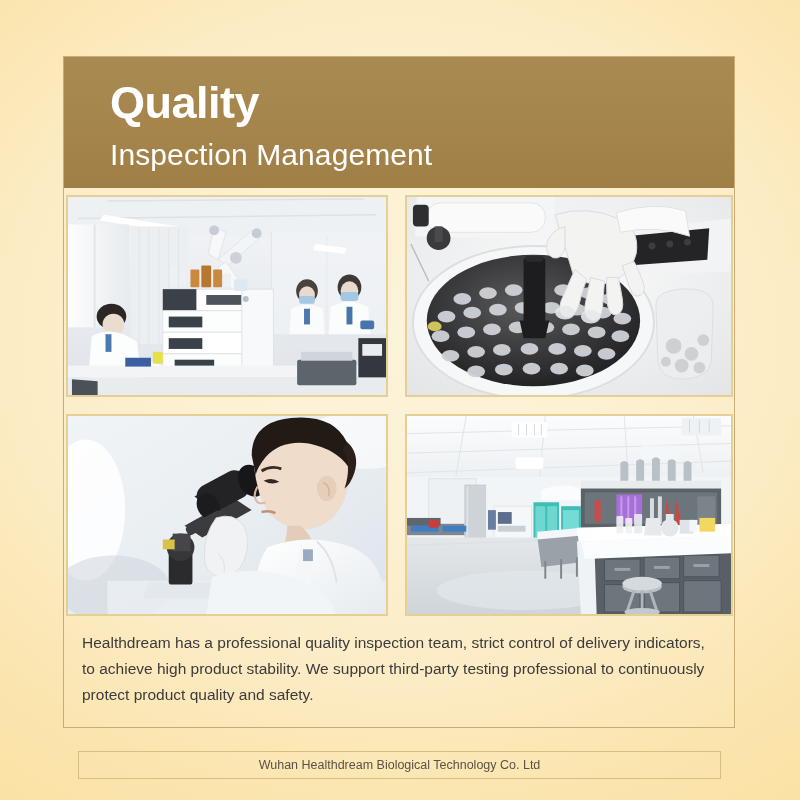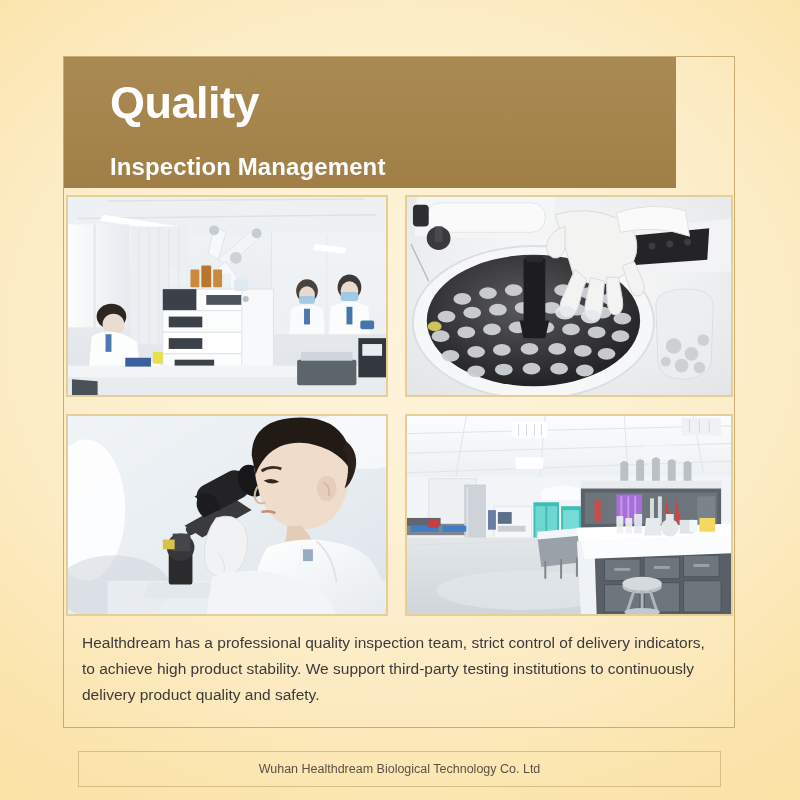--- a/index.html
+++ b/index.html
@@ -32,21 +32,21 @@
     height: 672px;
     border: 1px solid #c9ab74;
     background: rgba(255,255,255,0.04);
   }
 
   
   .header {
     position: absolute;
     left: 64px;
     top: 57px;
-    width: 612px;
+    width: 670px;
     height: 131px;
     background: linear-gradient(180deg,#a98a52 0%, #a5854c 55%, #9f7f46 100%);
     overflow: hidden;
   }
 
   .header-titles {
     position: absolute;
     left: 46px;
     top: 22px;
   }
@@ -54,25 +54,25 @@
   .title-main {
     font-size: 45px;
     font-weight: bold;
     color: #ffffff;
     letter-spacing: -0.5px;
     line-height: 1.05;
     font-family: "Liberation Sans", sans-serif;
   }
 
   .title-sub {
-    font-size: 24px;
-    font-weight: 700;
+    font-size: 30px;
+    font-weight: 400;
     color: #ffffff;
     letter-spacing: 0.1px;
-    margin-top: 28px;
+    margin-top: 12px;
     line-height: 1.1;
     font-family: "Liberation Sans", sans-serif;
   }
 
   
   .logo {
     position: absolute;
     right: 24px;
     top: 30px;
     width: 190px;
@@ -143,21 +143,21 @@
     color: #3b3b3b;
     font-family: "Liberation Sans", sans-serif;
   }
 
   
   .footer {
     position: absolute;
     left: 78px;
     top: 751px;
     width: 643px;
-    height: 36px;
+    height: 28px;
     border: 1px solid #d9be84;
     display: flex;
     align-items: center;
     justify-content: center;
   }
   .footer-text {
     font-size: 12.5px;
     color: #585247;
     font-family: "Liberation Sans", sans-serif;
   }
@@ -598,17 +598,17 @@
       <ellipse cx="238" cy="174" rx="20" ry="7" fill="#b9c0c6"></ellipse>
       <ellipse cx="238" cy="171" rx="20" ry="7" fill="#d4dade"></ellipse>
       <path d="M230 178 L222 202 M246 178 L254 202 M238 178 L238 202" stroke="#aeb5bb" stroke-width="3" fill="none"></path>
       <ellipse cx="238" cy="200" rx="18" ry="4" fill="#c2c9cf"></ellipse>
 
       <path d="M176 128 L328 122 L328 140 L180 146 Z" fill="#fafcfd"></path>
     </svg>
   </div>
 </div>
 
-<div class="body-text">Healthdream has a professional quality inspection team, strict control of delivery indicators, to achieve high product stability. We support third-party testing institutions to continuously delivery product quality and safety.</div>
+<div class="body-text">Healthdream has a professional quality inspection team, strict control of delivery indicators, to achieve high product stability. We support third-party testing professional to continuously protect product quality and safety.</div>
 
 <div class="footer">
   <span class="footer-text">Wuhan Healthdream Biological Technology Co. Ltd</span>
 </div>
 
 </body></html>

